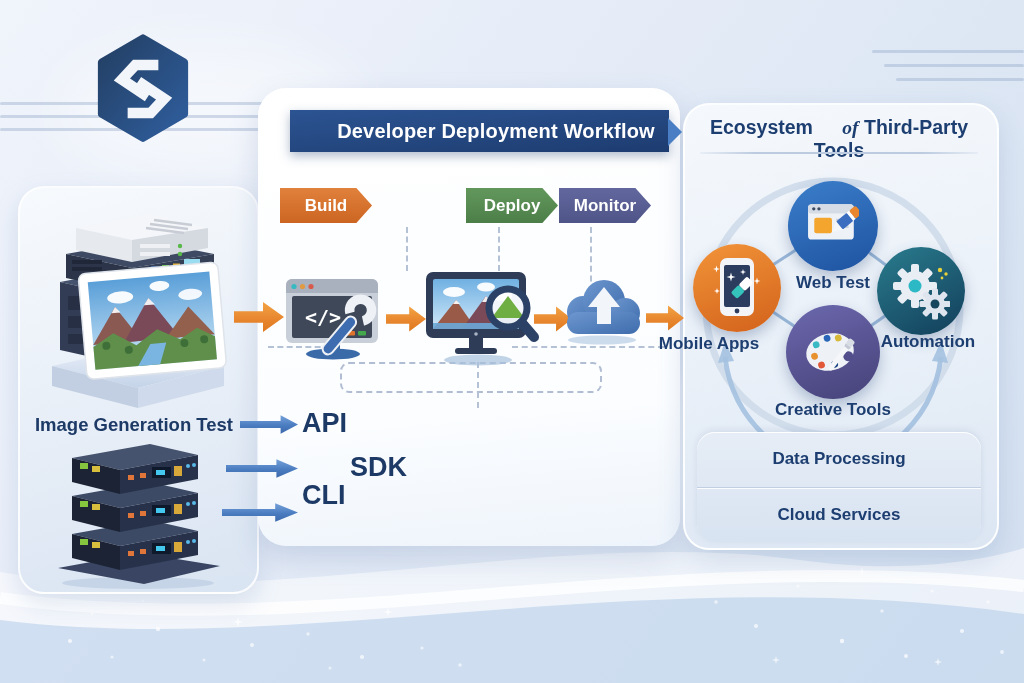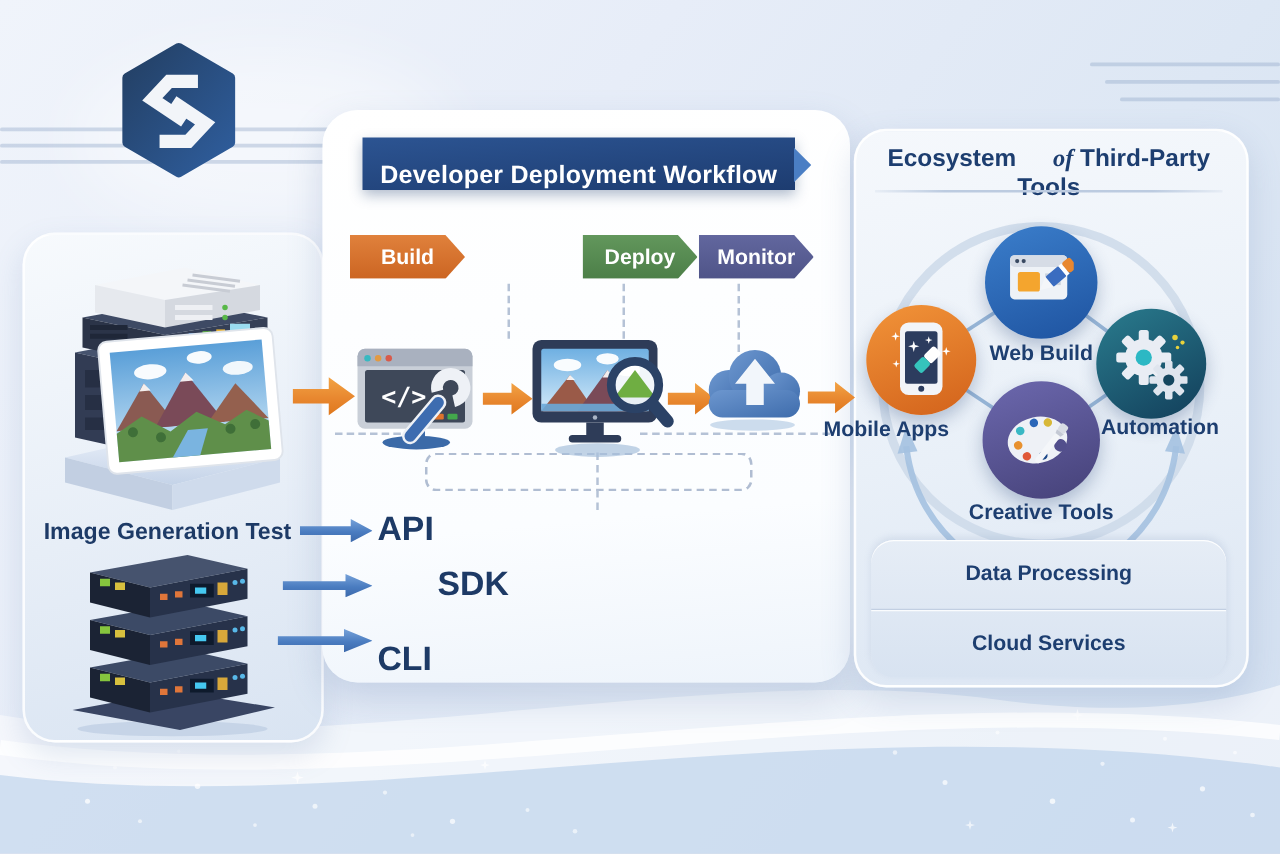--- a/index.html
+++ b/index.html
@@ -39,31 +39,31 @@
   .a2{left:386px;top:304px;width:40px;height:30px;}
   .a3{left:534px;top:304px;width:38px;height:30px;}
   .a4{left:646px;top:303px;width:38px;height:30px;}
   .barrow{position:absolute;z-index:3;height:21px;
     clip-path:polygon(0% 33%,70% 33%,70% 6%,100% 50%,70% 94%,70% 67%,0% 67%);
     background:linear-gradient(180deg,#7ba6dc 0%,#4a7cc0 55%,#3a66a8 100%);}
   .ba-api{left:240px;top:414px;width:58px;}
   .ba-sdk{left:226px;top:458px;width:72px;}
   .ba-cli{left:222px;top:502px;width:76px;}
   .iface{position:absolute;left:302px;z-index:3;font-size:27px;font-weight:700;color:#1d3a66;}
-  .if-api{top:408px;} .if-sdk{top:452px;margin-left:48px;} .if-cli{top:512px;}
+  .if-api{top:408px;} .if-sdk{top:452px;margin-left:48px;} .if-cli{top:480px;}
 
   
   .mid-panel{position:absolute;left:258px;top:88px;width:422px;height:458px;z-index:1;
     border-radius:28px;background:linear-gradient(175deg,#ffffff 0%,#fbfdff 70%,#eef4fb 100%);
     box-shadow:0 12px 28px rgba(90,120,170,.22);}
   .banner{position:absolute;left:290px;top:110px;width:346px;height:42px;z-index:2;
     background:linear-gradient(175deg,#2c5492 0%,#1d3c70 100%);
     box-shadow:0 4px 10px rgba(30,60,110,.35);
-    display:flex;align-items:flex-end;justify-content:center;
-    color:#fff;font-size:20px;font-weight:700;letter-spacing:.2px;}
+    display:flex;align-items:center;justify-content:center;
+    color:#fff;font-size:20px;font-weight:700;letter-spacing:.2px;padding-left:33px;}
   .banner-fold{position:absolute;right:-13px;top:8px;width:14px;height:28px;background:#4a7ec4;
     clip-path:polygon(0 0,100% 50%,0 100%);}
   .chev{position:absolute;top:188px;height:35px;width:92px;z-index:2;
     clip-path:polygon(0 0,83% 0,100% 50%,83% 100%,0 100%);
     display:flex;align-items:center;justify-content:center;box-sizing:border-box;
     color:#fff;font-size:17px;font-weight:700;}
   .chev-build{left:280px;background:linear-gradient(180deg,#e0813c,#cc6522);}
   .chev-test{left:373px;background:linear-gradient(180deg,#35639e,#234e86);}
   .chev-deploy{left:466px;background:linear-gradient(180deg,#62975c,#4c7f48);}
   .chev-monitor{left:559px;background:linear-gradient(180deg,#62679e,#4f5488);}
@@ -440,21 +440,21 @@
       <rect x="28" y="17" width="12" height="3" fill="#c9d2de"></rect>
         <rect x="28" y="23" width="12" height="3" fill="#c9d2de"></rect>
       <g transform="translate(26,28) rotate(-40)">
         <polygon points="-3,0 7,-5 7,5" fill="#f4f6f9"></polygon>
         <rect x="7" y="-5" width="13" height="10" rx="1" fill="#3a6cc0"></rect>
         <rect x="20" y="-5" width="3" height="10" fill="#ffffff"></rect>
         <rect x="23" y="-5" width="8" height="10" rx="2" fill="#e8872f"></rect>
       </g>
     </svg>
   </div>
-  <div class="node-label nl-web">Web Build</div>
+  <div class="node-label nl-web">Web Test</div>
 
   <div class="node node-mobile">
     <svg width="56" height="62" viewBox="0 0 46 62">
       <rect x="6" y="1" width="34" height="58" rx="7" fill="#f2f4f8"></rect>
       <rect x="10" y="8" width="26" height="42" rx="2" fill="#2c3c5e"></rect>
       <circle cx="23" cy="54" r="2.4" fill="#2c3c5e"></circle>
       <g fill="#ffffff">
         <path transform="translate(17,20)" d="M0,-4.5 L1,-1 L4.5,0 L1,1 L0,4.5 L-1,1 L-4.5,0 L-1,-1 Z"></path>
         <path transform="translate(29,15)" d="M0,-3 L0.7,-0.7 L3,0 L0.7,0.7 L0,3 L-0.7,0.7 L-3,0 L-0.7,-0.7 Z"></path>
         <path transform="translate(2.5,12)" d="M0,-3.5 L0.8,-0.8 L3.5,0 L0.8,0.8 L0,3.5 L-0.8,0.8 L-3.5,0 L-0.8,-0.8 Z"></path>

